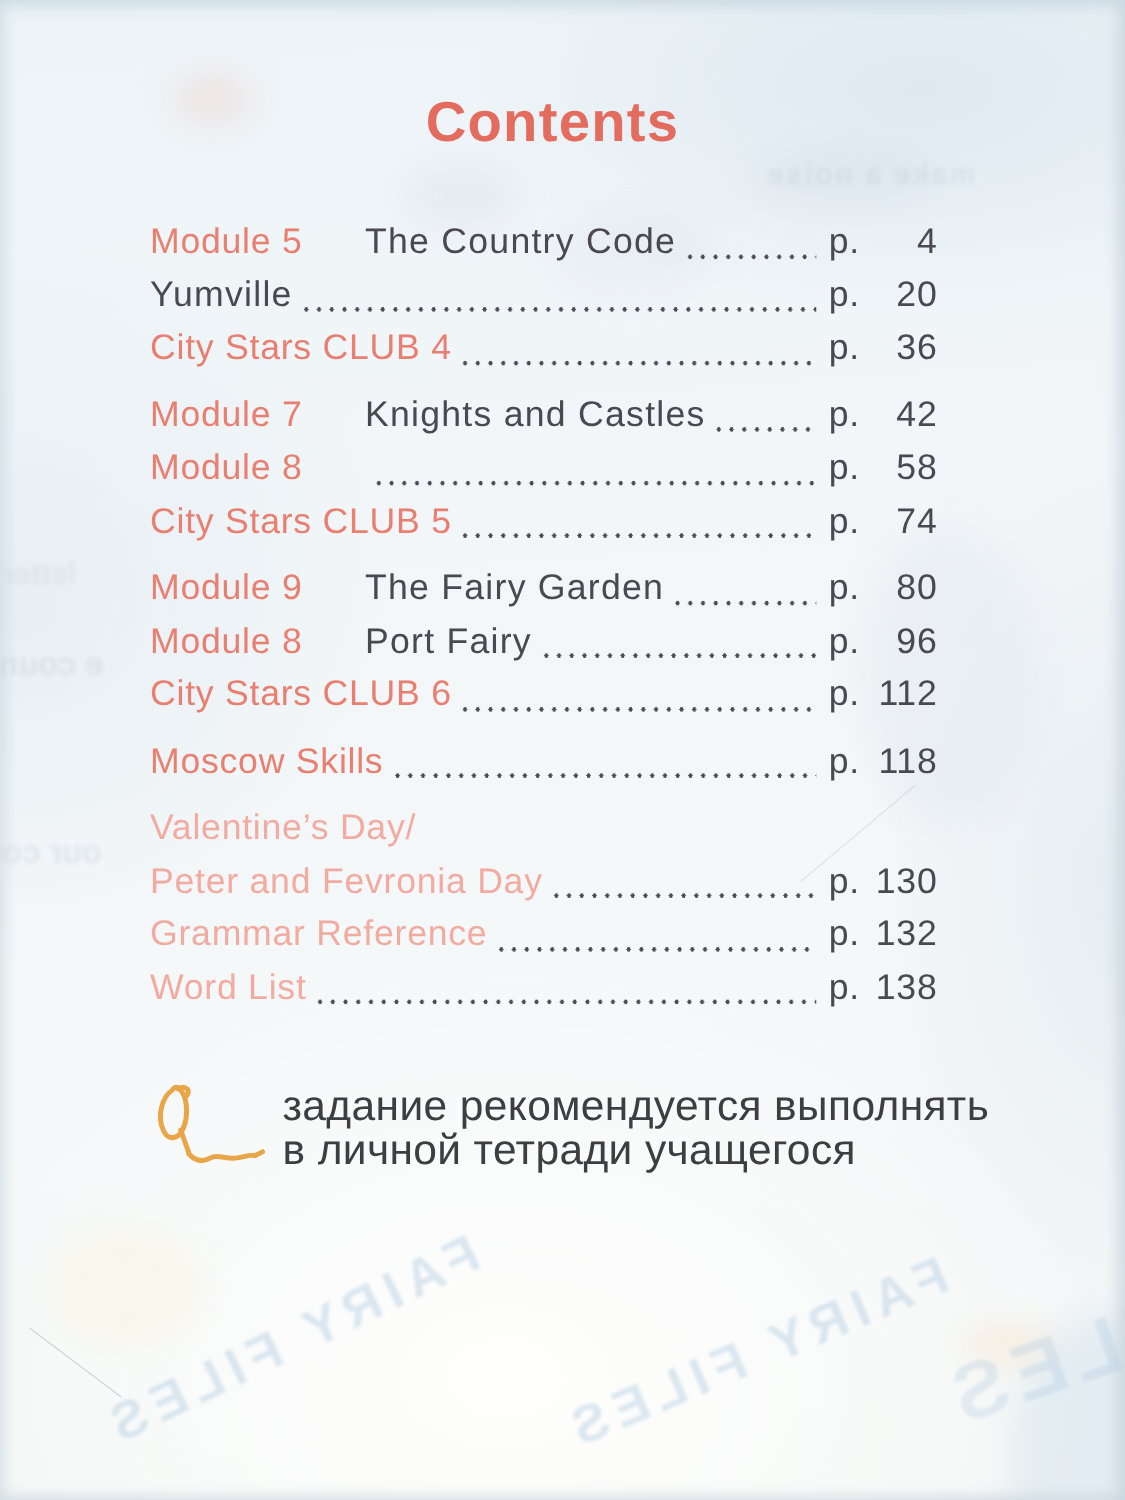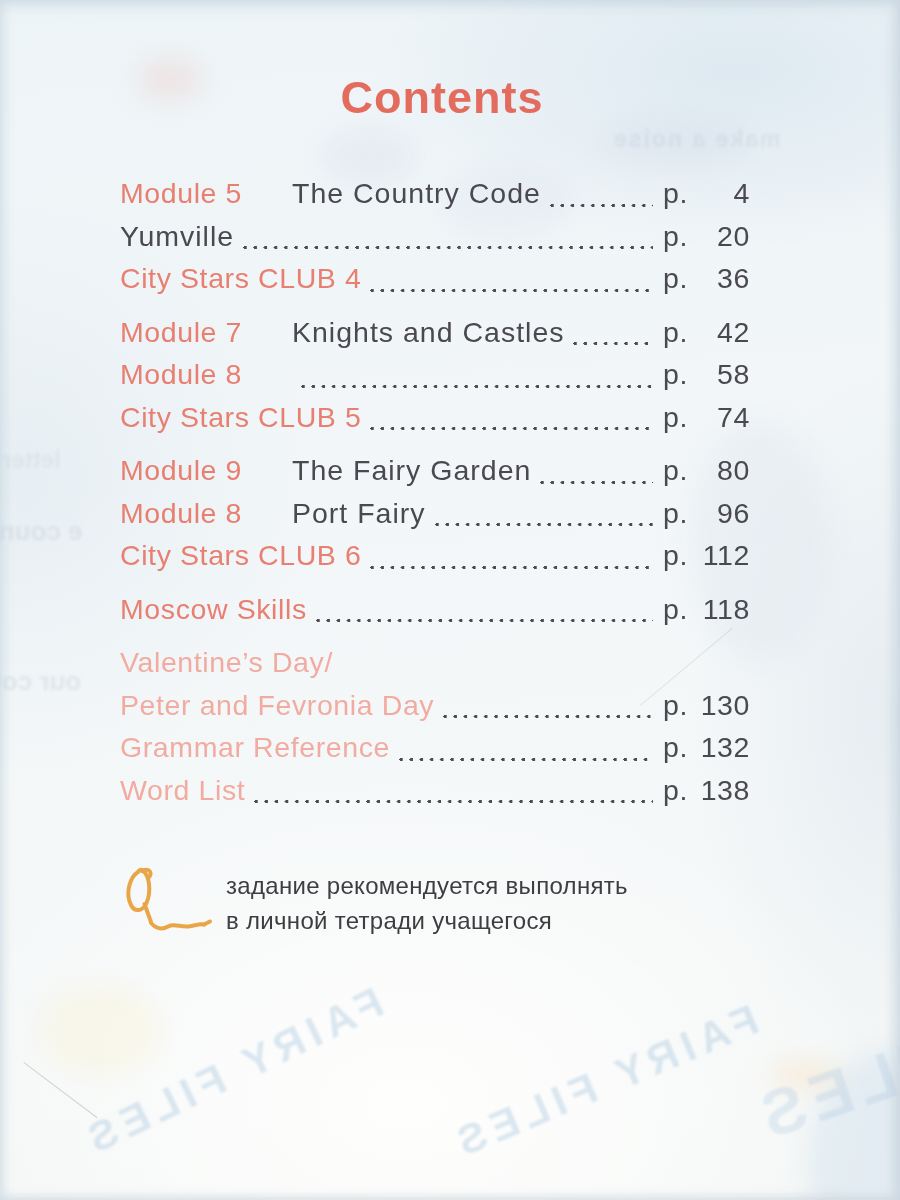--- a/index.html
+++ b/index.html
@@ -94,21 +94,21 @@
     background-size: 10.2px 5px; background-repeat: repeat-x;
   }
   .pagecol { display: flex; width: 87px; flex-shrink: 0; white-space: nowrap; }
   .pnum { flex: 1; text-align: right; }
 
   
   .note { position: absolute; left: 110px; top: 862px; display: flex; align-items: flex-start; }
   .pencil { width: 104px; height: 80px; flex-shrink: 0; }
   .note-text {
     margin-left: 12px; margin-top: 6px;
-    font-size: 24px; line-height: 35px; letter-spacing: 0.3px;
+    font-size: 34px; line-height: 35px; letter-spacing: 0.3px;
     color: var(--note-text, #3e3d42);
   }
 </style>
 </head>
 <body>
 
 <div class="page">
 
   <div class="blob b1"></div>
   <div class="blob b2"></div>

